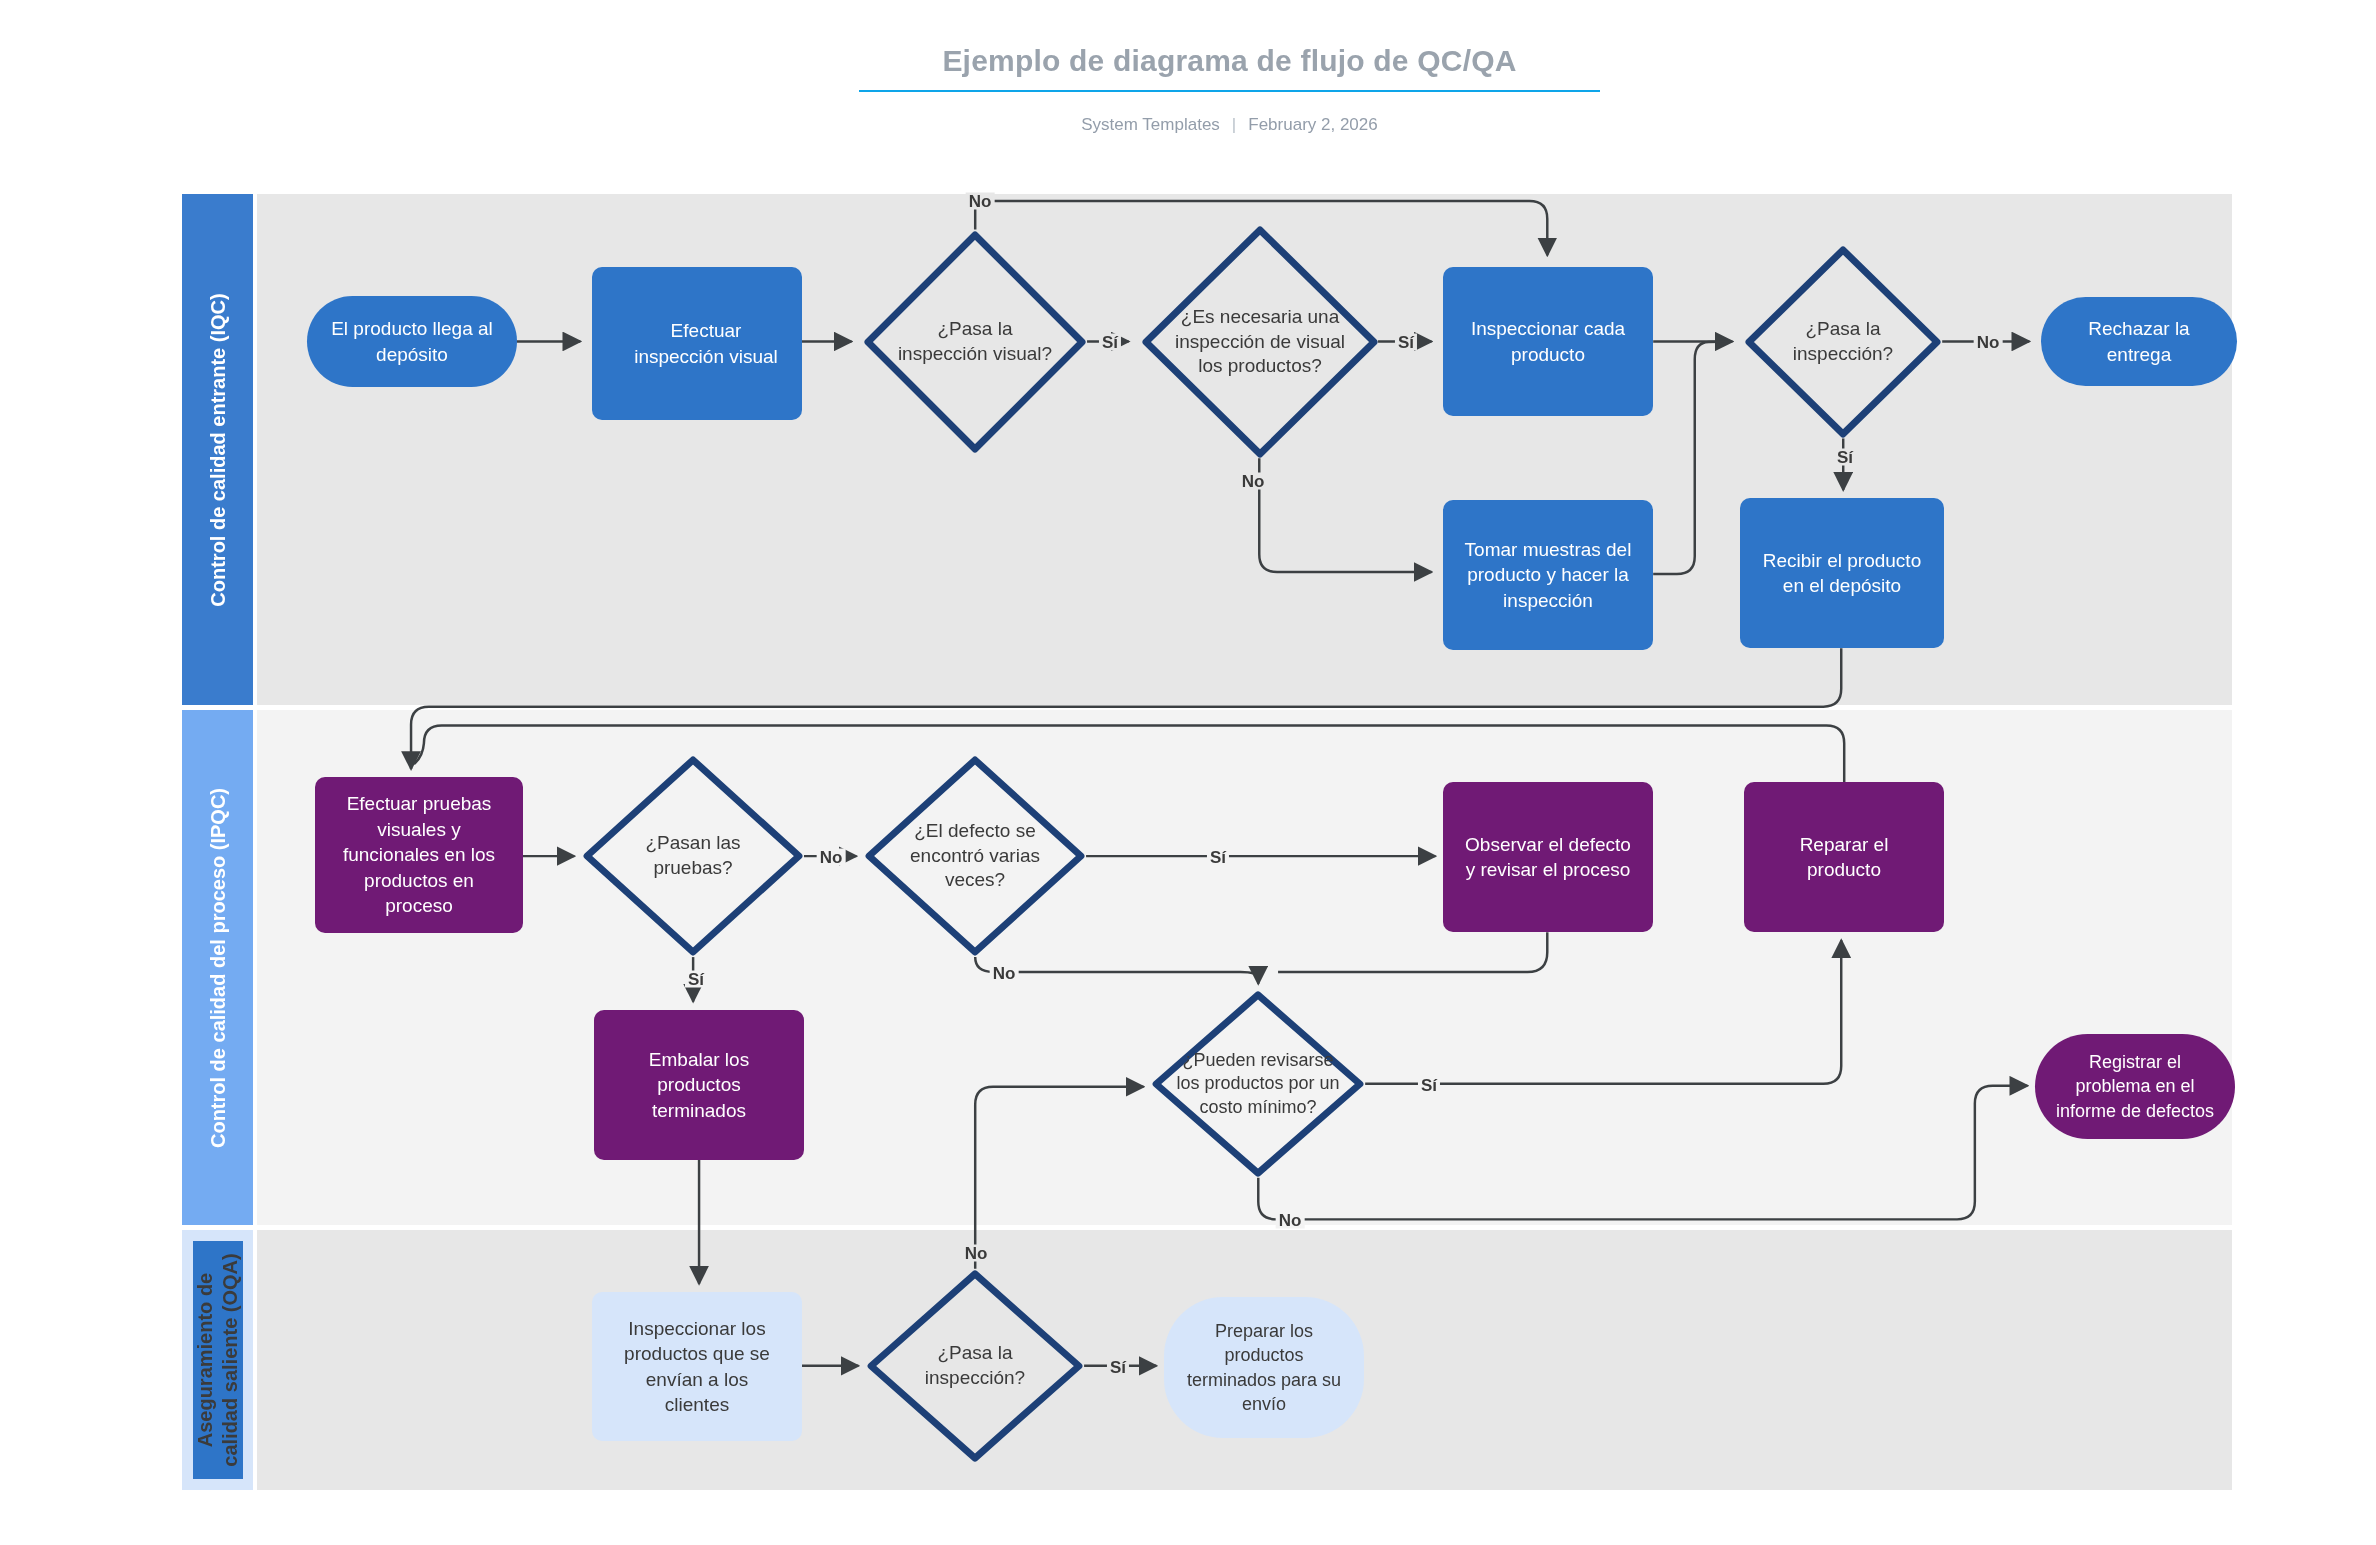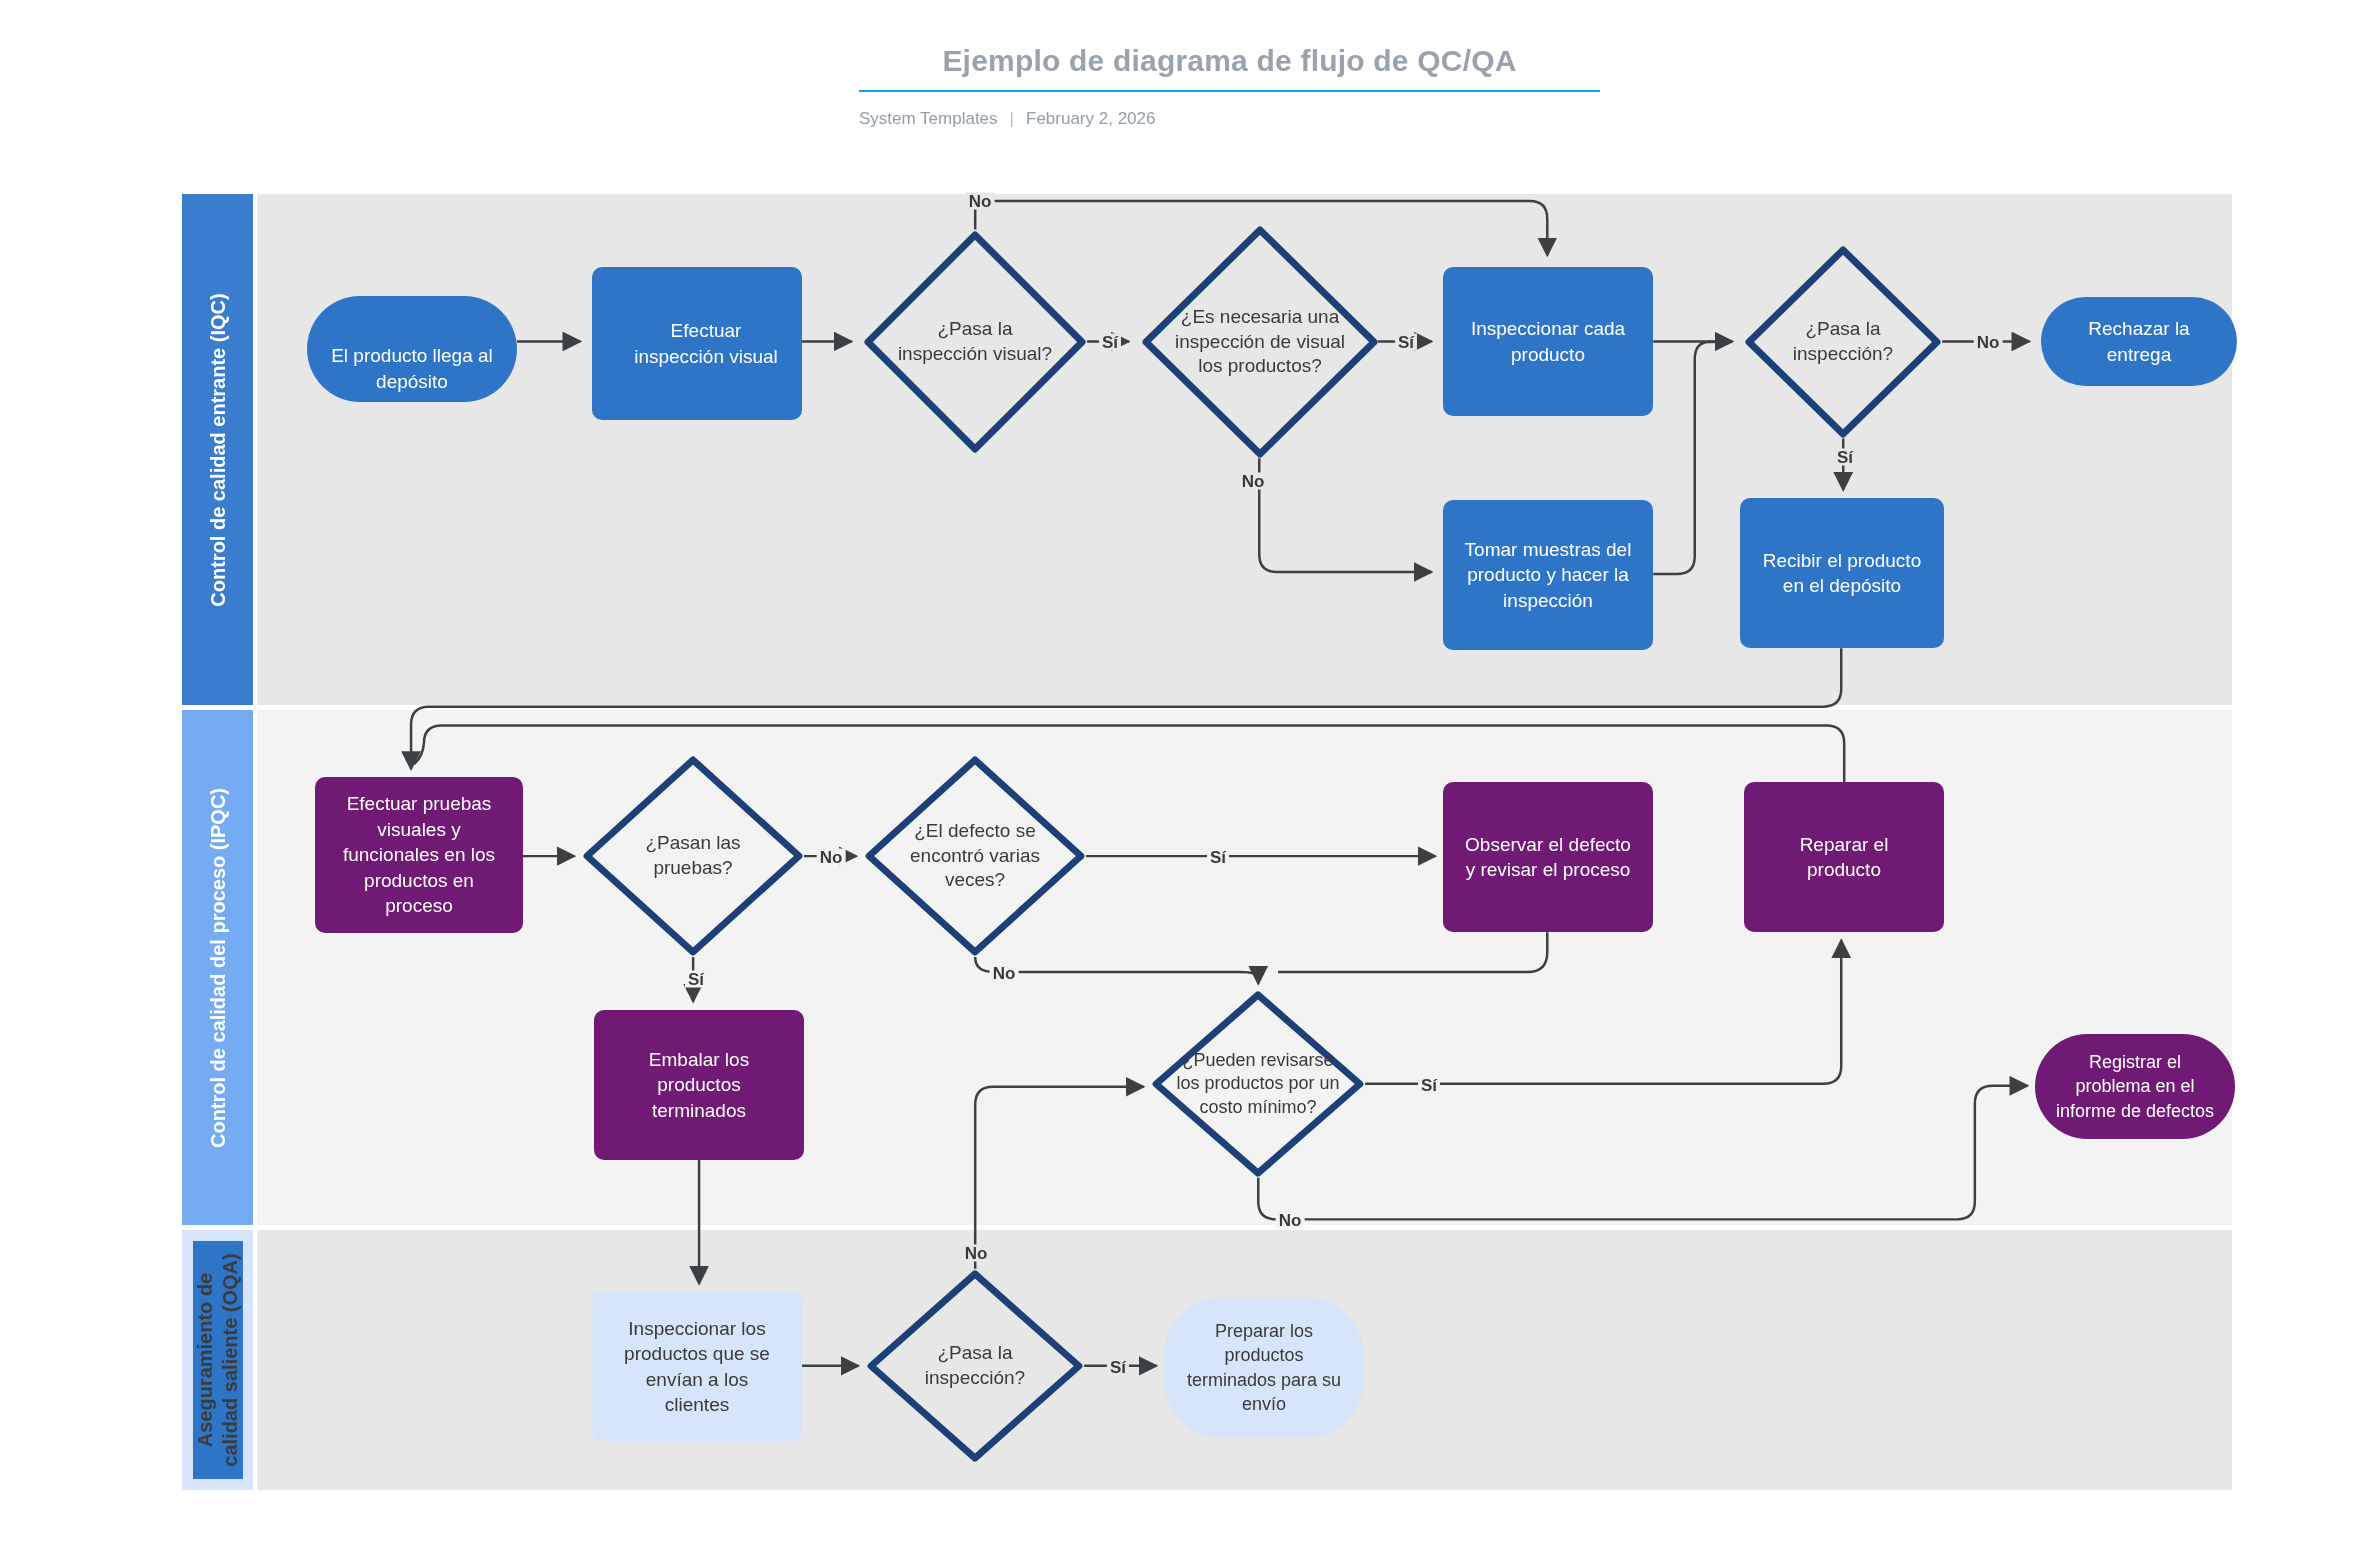--- a/index.html
+++ b/index.html
@@ -2,21 +2,21 @@
 <html><head>
 <meta charset="utf-8">
 <style>
   html,body{margin:0;padding:0;background:#ffffff;font-family:"Liberation Sans",sans-serif;}
   #canvas{position:relative;width:2376px;height:1545px;background:#ffffff;overflow:hidden;}
 
   
   .title-wrap{position:absolute;left:859px;top:44px;width:741px;text-align:center;
     border-bottom:2px solid #0ea5e9;padding-bottom:12px;}
   .title{font-size:30px;font-weight:bold;color:#9aa3ad;letter-spacing:0.2px;}
-  .subtitle{position:absolute;left:859px;top:109px;width:741px;
+  .subtitle{position:absolute;left:859px;top:115px;width:741px;text-align:center;
     font-size:17px;color:#939daa;}
   .subtitle .divider{color:#b9c1ca;padding:0 12px;}
 
   
   .lane-header{position:absolute;left:182px;width:71px;}
   .lane-body{position:absolute;left:257px;width:1975px;}
   .lh1{background:#3a7ccd;} .lh2{background:#74abf2;} .lh3{background:#d6e5fa;}
   .lb1{background:#e7e7e7;} .lb2{background:#f3f3f3;} .lb3{background:#e7e7e7;}
   .lane-label{position:absolute;left:50%;top:50%;transform:translate(-50%,-50%) rotate(-90deg);
     font-weight:bold;font-size:20px;color:#ffffff;text-align:center;line-height:1.25;}
@@ -95,21 +95,21 @@
     <path class="edge" d="M985,967 Q985,982 1003,982 L1253,982 Q1271,982 1271,988 L1271,994" marker-end="url(#arrow)"></path>
     <path class="edge" d="M1563,942 L1563,962 Q1563,982 1543,982 L1291,982"></path>
     <path class="edge" d="M1379,1095 L1842,1095 Q1860,1095 1860,1077 L1860,950" marker-end="url(#arrow)"></path>
     <path class="edge" d="M1271,1190 L1271,1214 Q1271,1232 1289,1232 L1977,1232 Q1995,1232 1995,1214 L1995,1115 Q1995,1097 2013,1097 L2048,1097" marker-end="url(#arrow)"></path>
     <path class="edge" d="M706,1172 V1297" marker-end="url(#arrow)"></path>
     <path class="edge" d="M810,1380 H867" marker-end="url(#arrow)"></path>
     <path class="edge" d="M1095,1380 H1168" marker-end="url(#arrow)"></path>
     <path class="edge" d="M985,1282 L985,1116 Q985,1098 1003,1098 L1155,1098" marker-end="url(#arrow)"></path>
   </svg>
 
-  <div class="node dark pill" style="left:307px;top:296px;width:210px;height:106px;align-items:flex-end;">
+  <div class="node dark pill" style="left:307px;top:296px;width:210px;height:91px;">
     <span>El producto llega al depósito</span>
   </div>
 
   <div class="node dark" style="left:592px;top:267px;width:210px;height:153px;padding-left:38px;">
     <span>Efectuar inspección visual</span>
   </div>
 
   <div class="diamond" style="left:863px;top:230px;width:224px;height:224px;">
     <svg width="224" height="224" viewBox="0 0 226 226">
       <path d="M113 5 L221 113 L113 221 L5 113 Z" fill="#e7e7e7" stroke="#1d4077" stroke-width="7" stroke-linejoin="round"></path>

